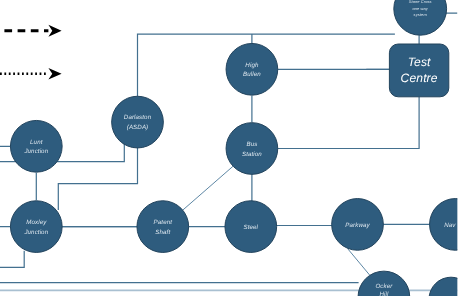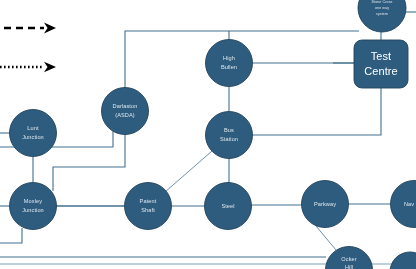--- a/index.html
+++ b/index.html
@@ -9,20 +9,21 @@
   }
   body {
     font-family: "Liberation Sans", sans-serif;
   }
   #canvas {
     position: relative;
     width: 416px;
     height: 269px;
     overflow: hidden;
     background: #ffffff;
+    font-style: italic;
   }
   #diagram-svg {
     position: absolute;
     left: 0;
     top: 0;
     width: 416px;
     height: 269px;
     display: block;
   }
   .node-label {

